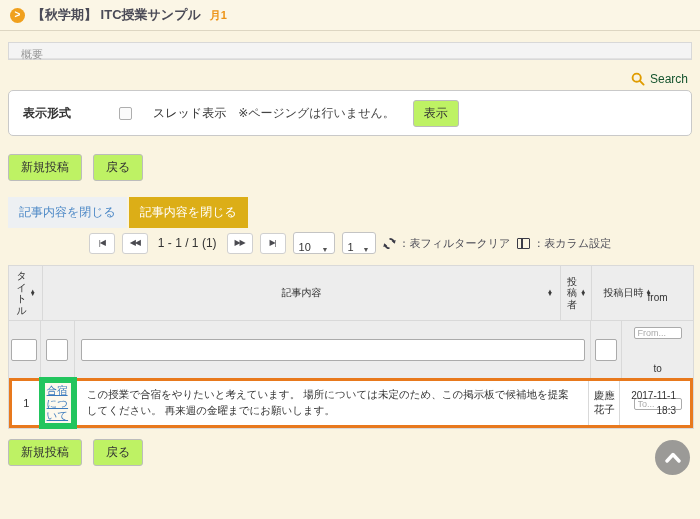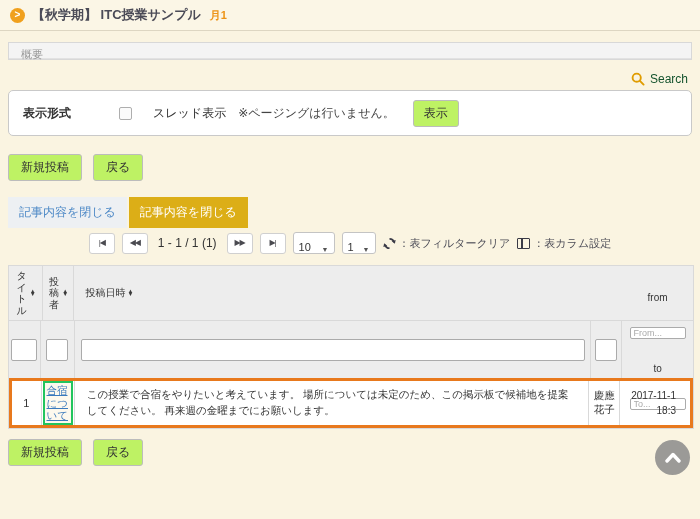--- a/index.html
+++ b/index.html
@@ -99,28 +99,28 @@
   .vtext { width:1.25em; word-break:break-all; line-break:anywhere; line-height:1.15; text-align:center; }
   .sort { display:inline-flex; flex-direction:column; line-height:0.55; margin-left:2px; cursor:pointer; }
   .sort i { font-style:normal; font-size:6px; color:#3c3c3c; }
   .sort-abs { position:absolute; right:7px; top:50%; transform:translateY(-50%); }
   .tfilter { background:#ededed; height:58px; border-top:1px solid #d9d9d9; }
   .tfilter .tcell { display:flex; align-items:center; justify-content:center; }
   .f-input { border:1px solid #ababab; border-radius:2px; background:#fff; height:22px; font-size:10px; padding:0 3px; font-family:inherit; }
   .f-no { width:26px; } .f-title { width:22px; } .f-content { width:504px; } .f-author { width:22px; }
   .f-date-cell { flex-direction:column; justify-content:flex-start; padding-top:2px;gap:24px; }
   .f-date-cell label { font-size:10px; color:#333; display:block; text-align:center; }
-  .f-date { width:56px; height:14px; font-size:9px; }
+  .f-date { width:48px; height:14px; font-size:9px; }
   .f-date::placeholder, .f-input::placeholder { color:#aaa; }
   .tdata { border:3px solid #e8791d; height:50px; background:#fff; }
   .tdata .tcell { display:flex; align-items:center; justify-content:center; font-size:11px; color:#333; }
   .tdata .c-no { width:30px; } .tdata .c-content { width:517px; justify-content:flex-start; padding:0 12px; line-height:1.5; font-size:10.5px; }
   .tdata .c-date { width:70px; border-right:none; }
   .tdata .c-title { width:33px; } .tdata .c-author { width:31px; }
-  .title-link-box { border:2px solid #22c55e; padding:1px 2px; background:#fdf9ee; }
+  .title-link-box { border:6px solid #22c55e; padding:1px 2px; background:#fdf9ee; }
   .title-link { color:#3a7abd; text-decoration:underline; font-size:10.5px; width:2.15em; word-break:break-all; line-break:anywhere; display:block; line-height:1.2; cursor:pointer; }
   .author-v { width:2.05em; word-break:break-all; line-break:anywhere; line-height:1.3; font-size:10.5px; text-align:left; }
   .date-cell-inner { font-size:10px; line-height:1.5; text-align:right; width:100%; padding-right:14px; }
 
   
   .bottom-row { margin:10px 8px 0 8px; display:flex; gap:11px; }
 
   
   .scroll-top {
     position:absolute; left:655px; top:440px; width:35px; height:35px; border-radius:50%;
@@ -199,20 +199,27 @@
 <div class="tbl">
 
   <div class="trow thead">
     <div class="tcell c-title">
       <span class="vtext">タイトル</span>
       <span class="sort">
           <i>▲</i>
           <i>▼</i>
         </span>
     </div>
+    <div class="tcell c-content">
+      <span>記事内容</span>
+      <span class="sort sort-abs">
+          <i>▲</i>
+          <i>▼</i>
+        </span>
+    </div>
     <div class="tcell c-author">
       <span class="vtext">投稿者</span>
       <span class="sort">
           <i>▲</i>
           <i>▼</i>
         </span>
     </div>
     <div class="tcell c-date">
       <span>投稿日時</span>
       <span class="sort">

